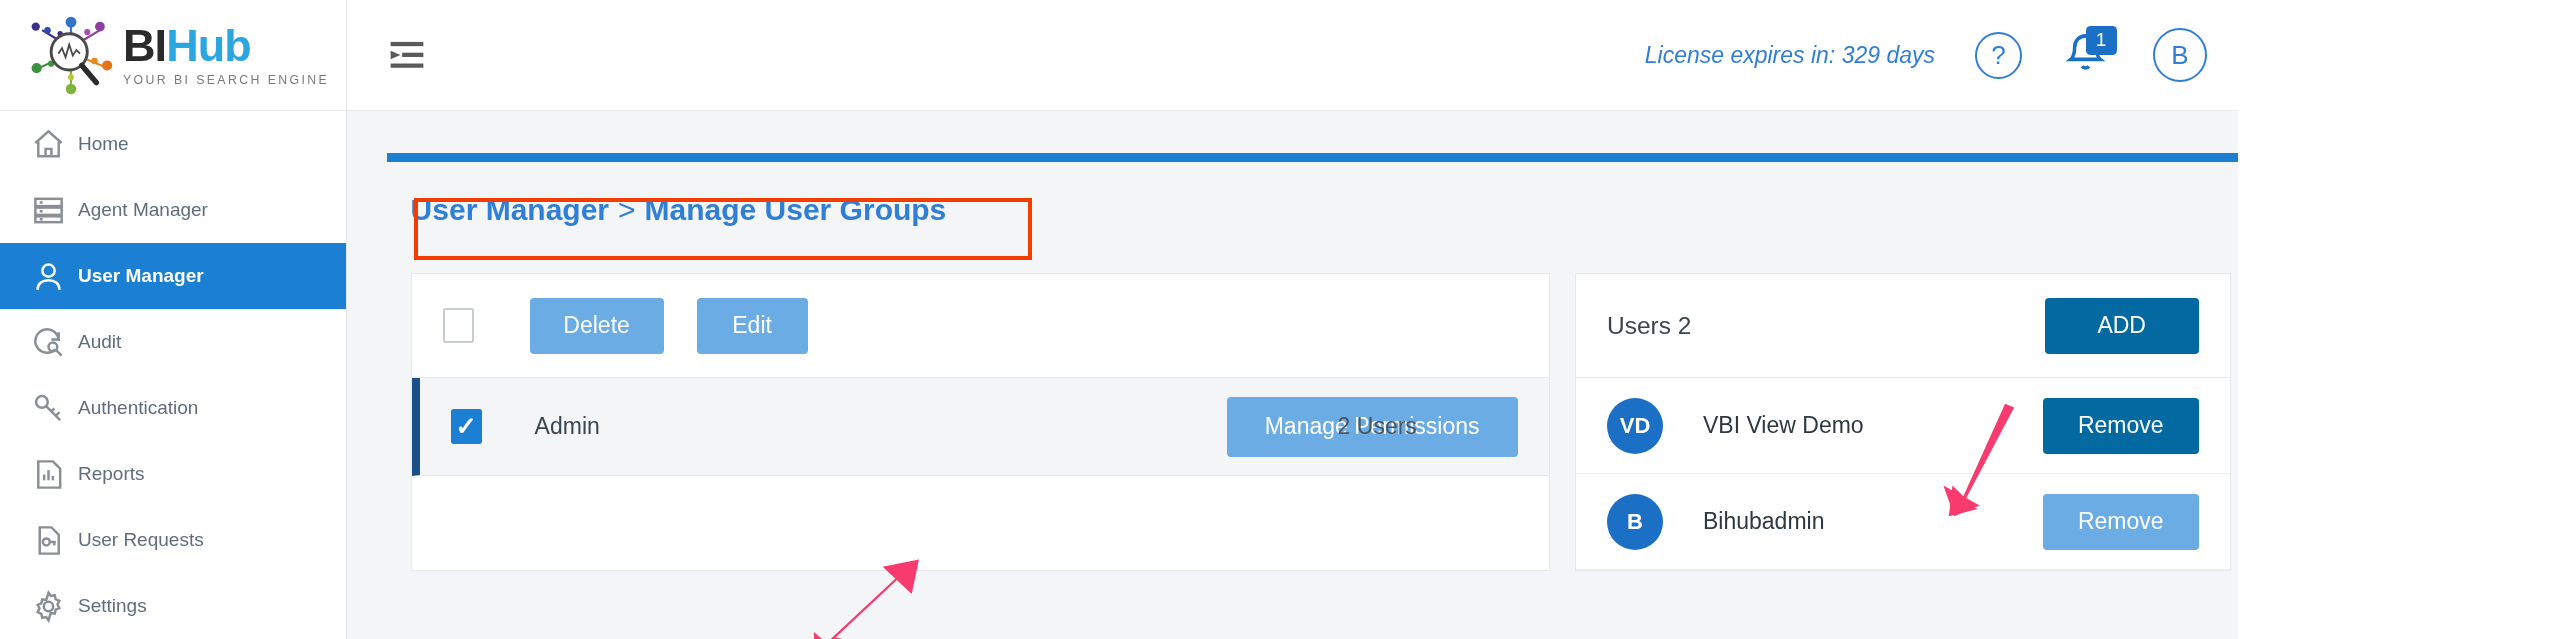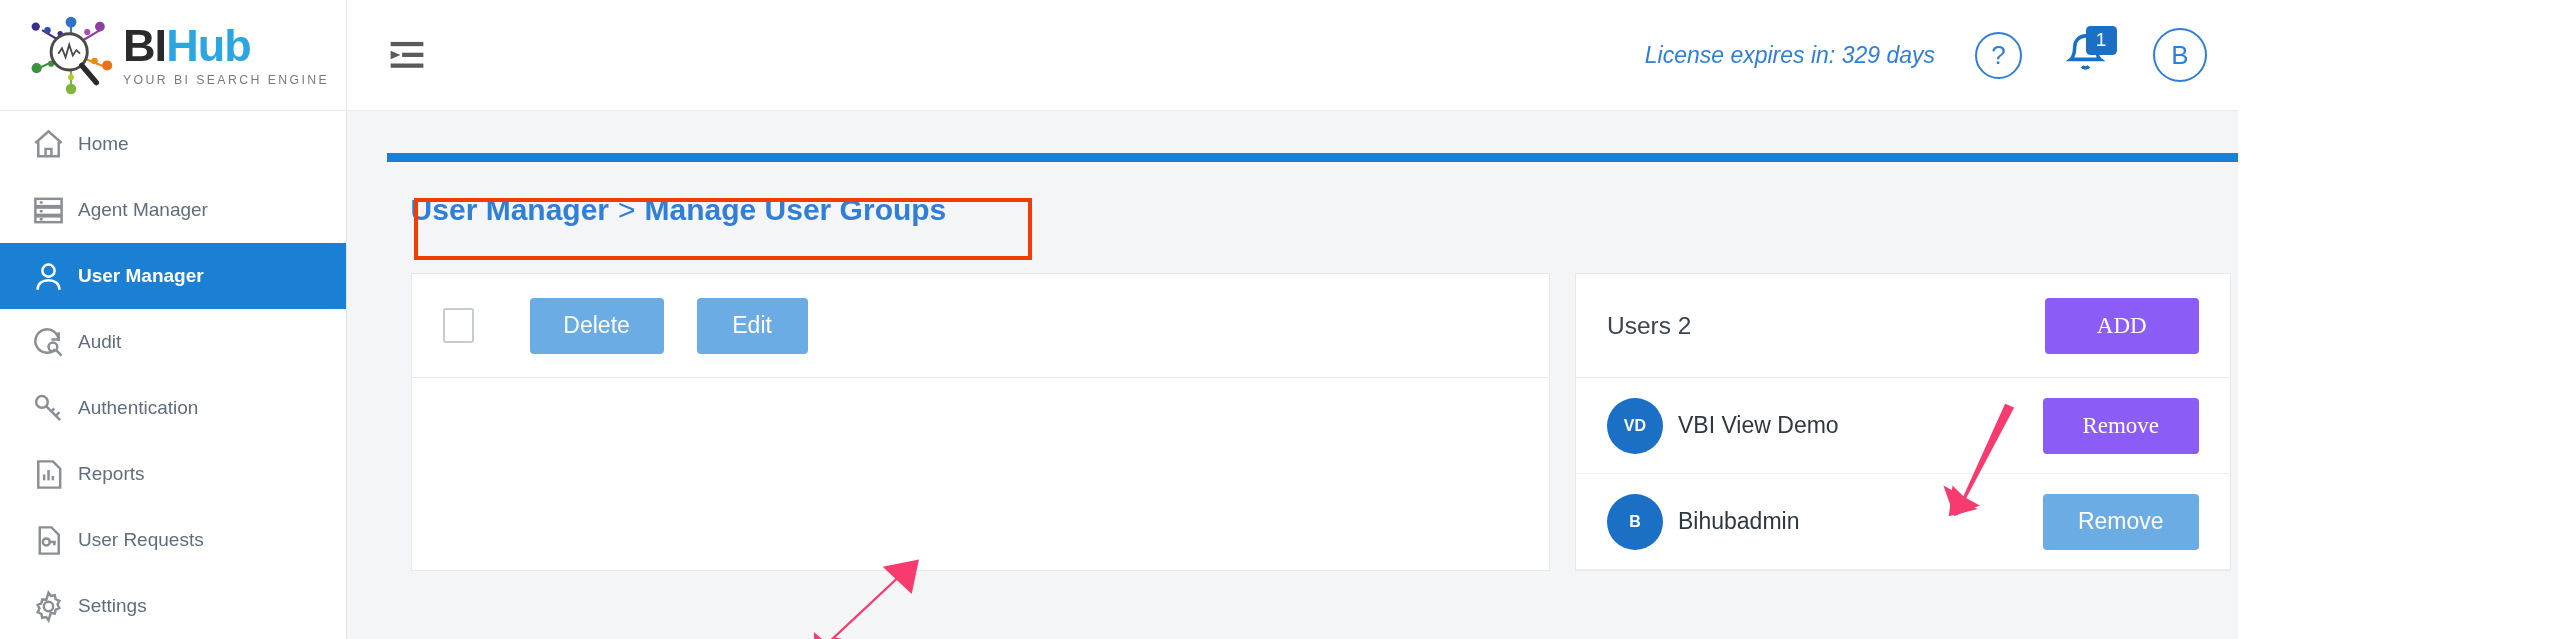--- a/index.html
+++ b/index.html
@@ -107,21 +107,21 @@
   }
   .cb.checked::after {
     content: "✓"; color: #fff; font-size: 25.4px; line-height: 1; font-weight: 700;
   }
   .btn {
     border: none; cursor: pointer; color: #fff; font-size: 23px;
     font-family: "Liberation Sans", sans-serif; border-radius: 4px;
     display: inline-flex; align-items: center; justify-content: center;
   }
   .btn-light { background: #6bace4; }
-  .btn-solid { background: #8b5cf6; font-family: Liberation Serif, serif; }
+  .btn-solid { background: #0369a1; }
   #btn-delete { width: 134px; height: 56px; margin-left: 56px; }
   #btn-edit   { width: 111px; height: 56px; margin-left: 33px; }
 
   .group-row {
     height: 98px; display: flex; align-items: center; padding: 0 31px;
     background: #f4f5f6; border-left: 8.2px solid #1b4f86;
     border-bottom: 1.8px solid #e6e8eb;
   }
   .group-row .g-name { font-size: 23px; color: #3a4550; margin-left: 53px; }
   .group-row .g-count { font-size: 23px; color: #4a5560; position: absolute; left: 926px; }
@@ -131,24 +131,24 @@
   #users-panel .panel-head { justify-content: space-between; }
   #users-title { font-size: 24.5px; color: #3a4550; }
   #btn-add { width: 154px; height: 56px; font-size: 23px; }
 
   .user-row {
     height: 96px; display: flex; align-items: center; padding: 0 31px;
     border-bottom: 1.8px solid #eceef0; background: #fff;
   }
   .u-avatar {
     width: 56px; height: 56px; border-radius: 50%; background: #1b6fc4;
-    color: #fff; font-size: 16px; font-weight: 600;
+    color: #fff; font-size: 22px; font-weight: 600;
     display: flex; align-items: center; justify-content: center; flex: 0 0 56px;
   }
-  .u-name { font-size: 23px; color: #2e3840; margin-left: 15px; }
+  .u-name { font-size: 23px; color: #2e3840; margin-left: 40px; }
   .btn-remove { width: 156px; height: 56px; margin-left: auto; }
 
   
   .arrow { position: absolute; pointer-events: none; z-index: 40; }
 </style>
 </head>
 <body>
 
 <div id="app">
 
@@ -335,20 +335,28 @@
         </div>
 
         <div id="panels">
 
           <div class="panel" id="groups-panel">
             <div class="panel-head">
               <span class="cb"></span>
               <button class="btn btn-light" id="btn-delete">Delete</button>
               <button class="btn btn-light" id="btn-edit">Edit</button>
             </div>
+            <div class="list">
+              <div class="group-row">
+                <span class="cb checked"></span>
+                <span class="g-name">Admin</span>
+                <span class="g-count">2 Users</span>
+                <button class="btn btn-light" id="btn-manage-perms">Manage Permissions</button>
+              </div>
+            </div>
           </div>
 
           <div class="panel" id="users-panel">
             <div class="panel-head">
               <span id="users-title">Users 2</span>
               <button class="btn btn-solid" id="btn-add">ADD</button>
             </div>
             <div>
               <div class="user-row">
                 <span class="u-avatar">VD</span>

